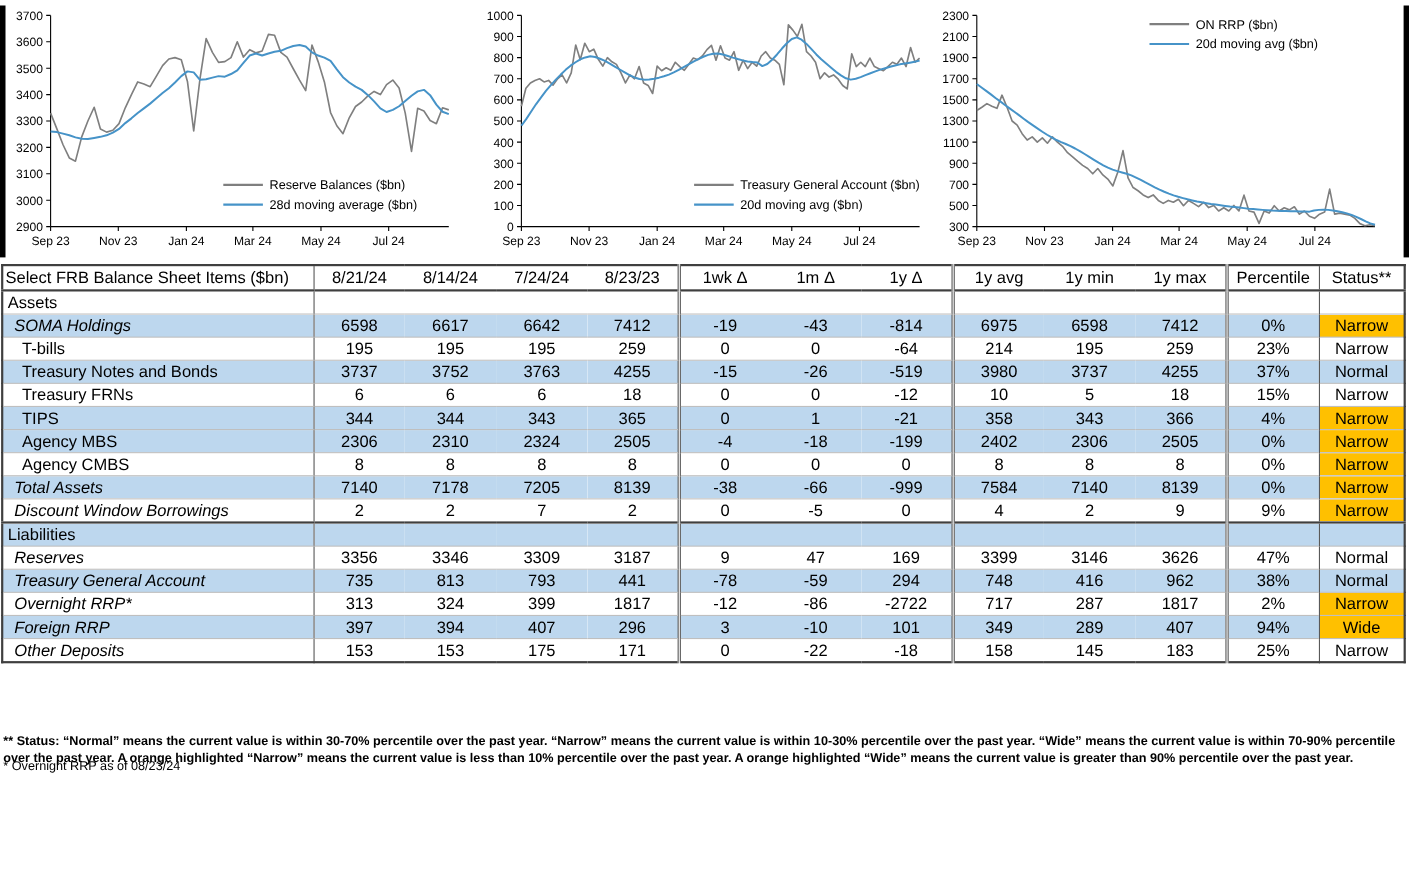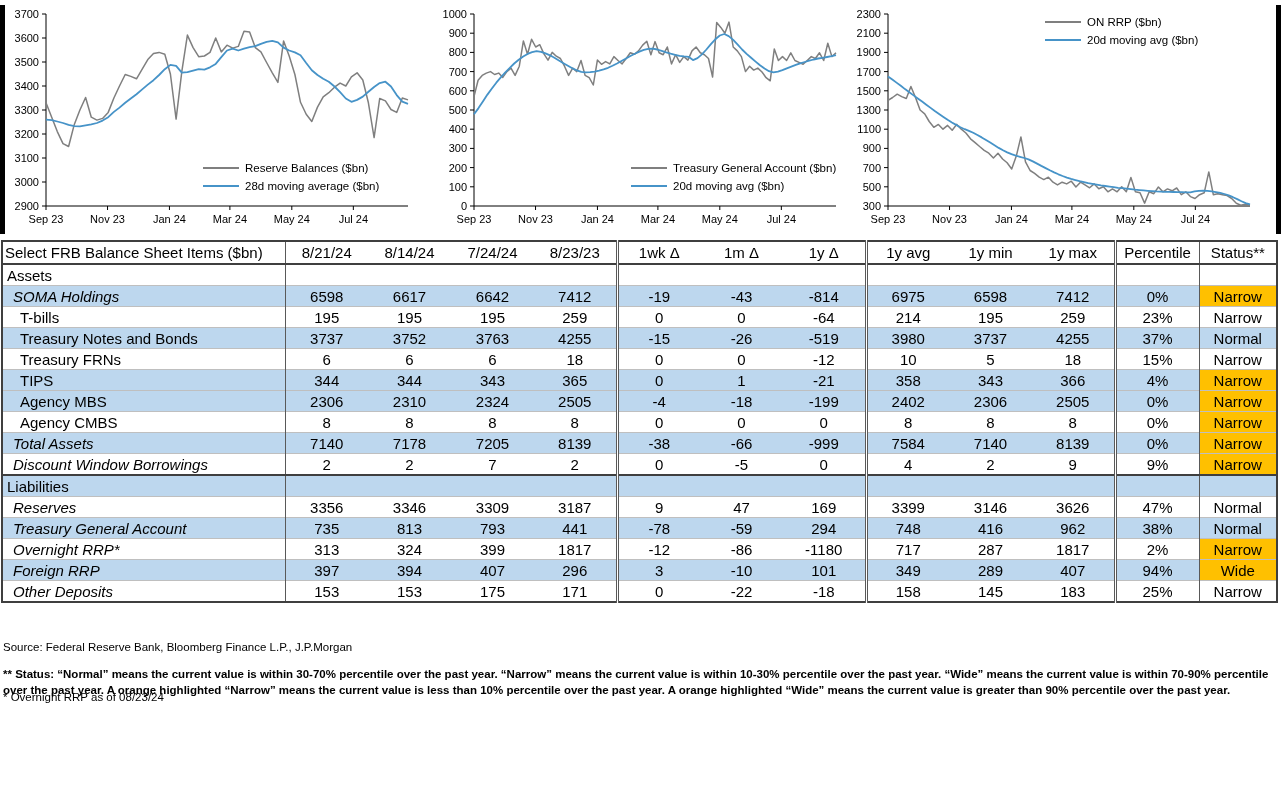--- a/index.html
+++ b/index.html
@@ -399,21 +399,21 @@
           <td class="sep-s">Normal</td>
         </tr>
         <tr class="">
           <td class="lbl i1">Overnight RRP*</td>
           <td class="sep-s">313</td>
           <td>324</td>
           <td>399</td>
           <td>1817</td>
           <td class="sep-d">-12</td>
           <td>-86</td>
-          <td>-1180</td>
+          <td>-2722</td>
           <td class="sep-d">717</td>
           <td>287</td>
           <td>1817</td>
           <td class="sep-d">2%</td>
           <td class="sep-s orange">Narrow</td>
         </tr>
         <tr class="shade ">
           <td class="lbl i1">Foreign RRP</td>
           <td class="sep-s">397</td>
           <td>394</td>
@@ -439,16 +439,15 @@
           <td>-18</td>
           <td class="sep-d">158</td>
           <td>145</td>
           <td>183</td>
           <td class="sep-d">25%</td>
           <td class="sep-s">Narrow</td>
         </tr>
       </tbody>
   </table>
 
-  <div class="fnote src">Source: Federal Reserve Bank, Bloomberg Finance L.P., J.P.Morgan</div>
   <div class="fnote f1">* Overnight RRP as of 08/23/24</div>
   <div class="fnote f2">** Status: “Normal” means the current value is within 30-70% percentile over the past year. “Narrow” means the current value is within 10-30% percentile over the past year. “Wide” means the current value is within 70-90% percentile over the past year. A orange highlighted “Narrow” means the current value is less than 10% percentile over the past year. A orange highlighted “Wide” means the current value is greater than 90% percentile over the past year.</div>
 </div>
 
 </body></html>

